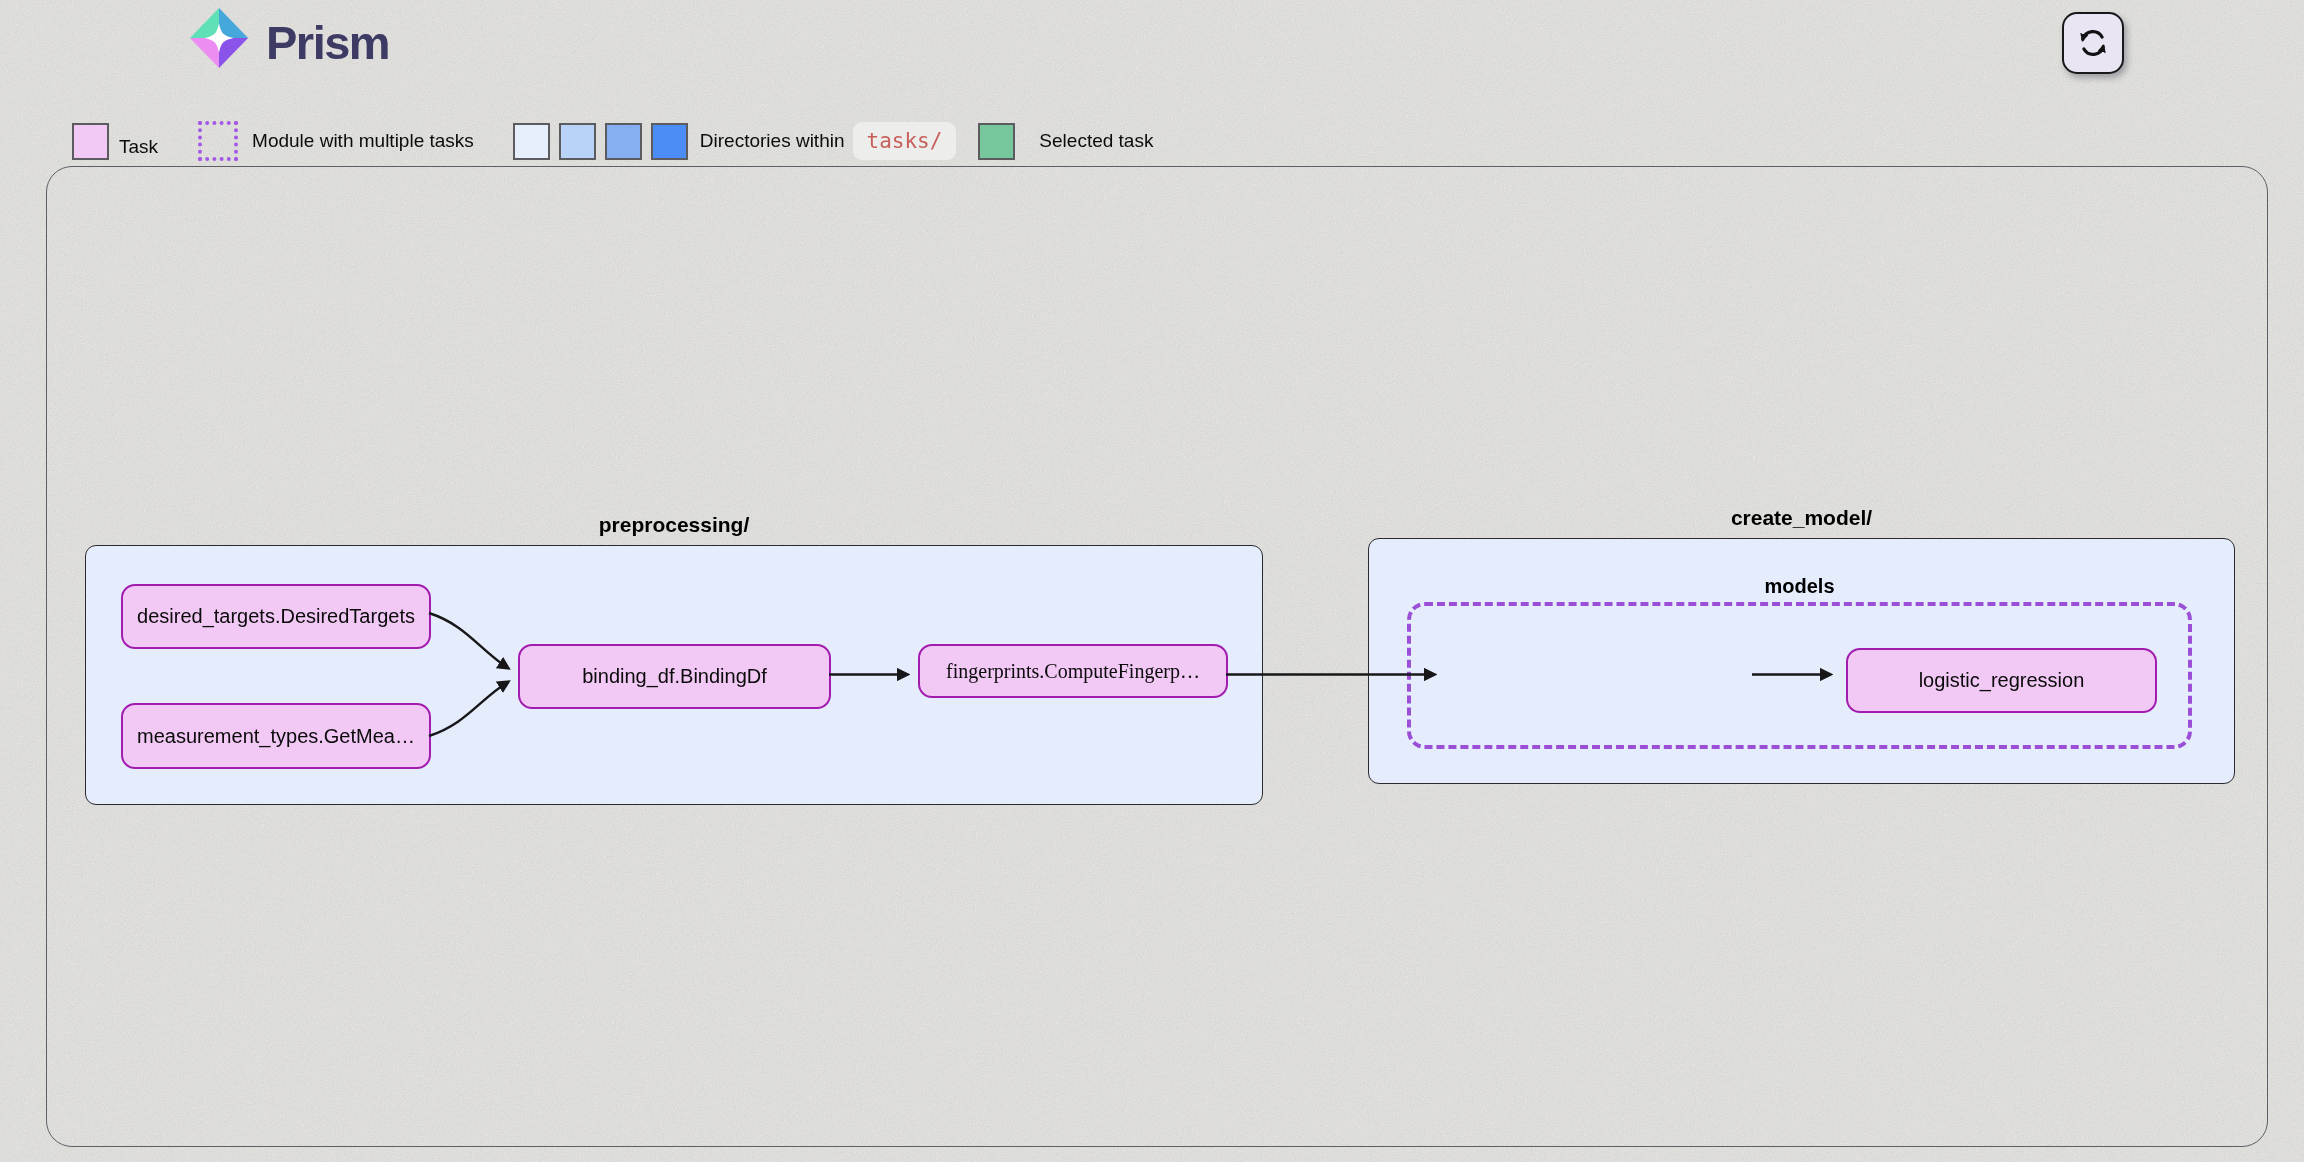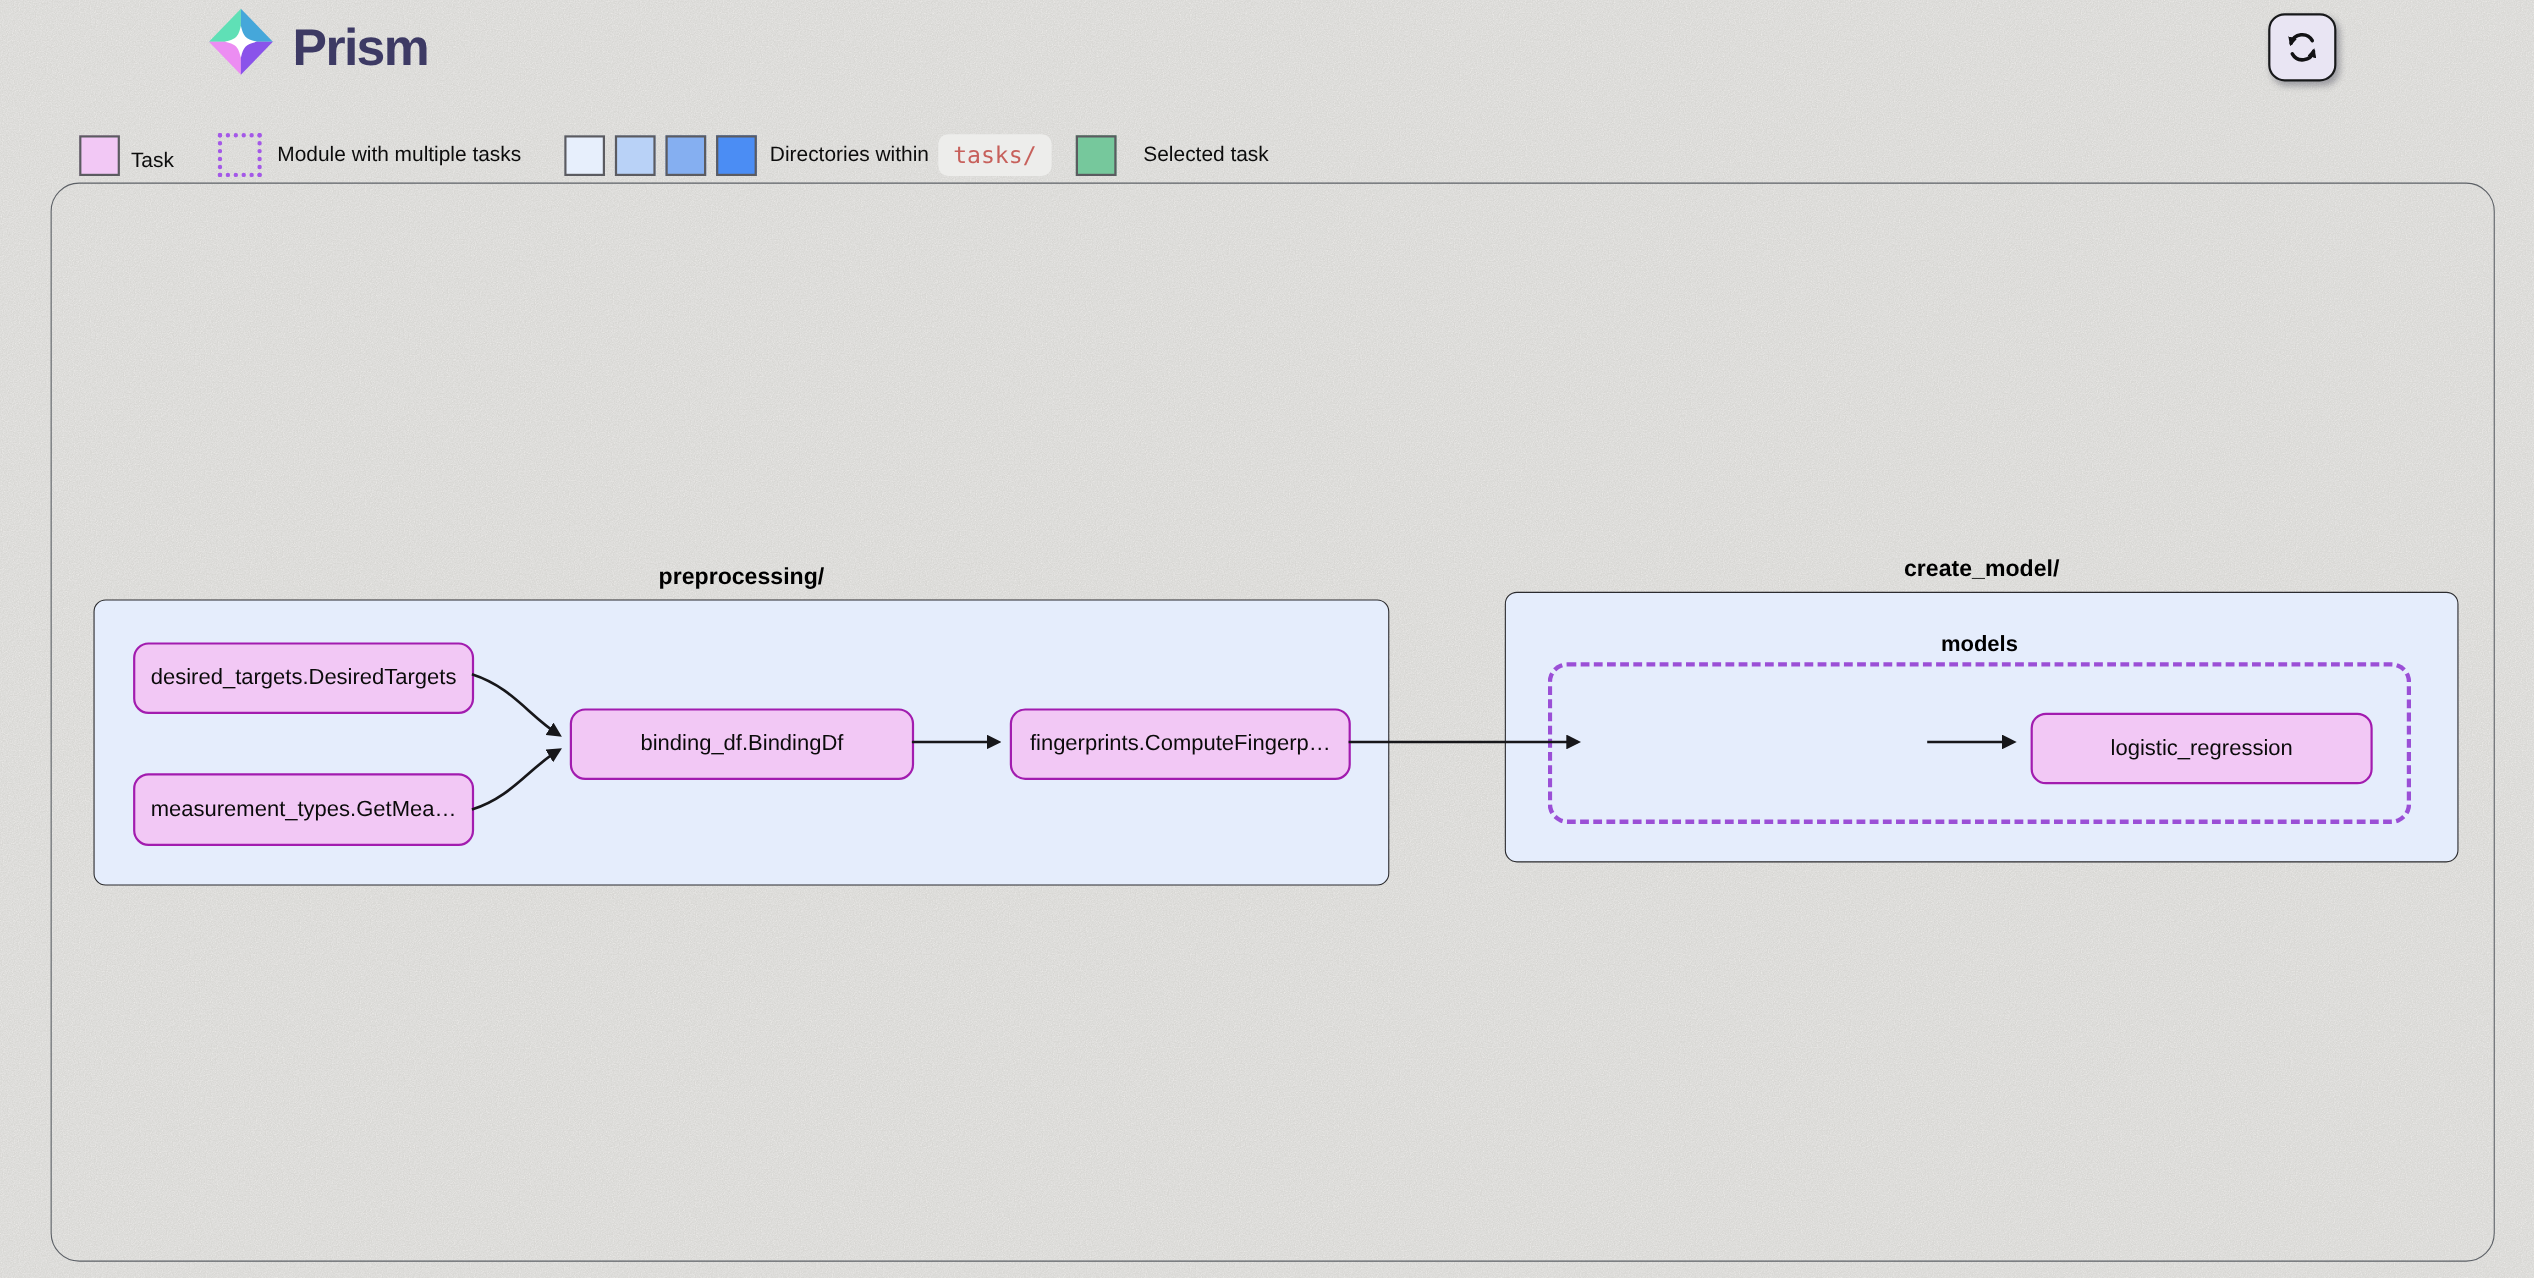--- a/index.html
+++ b/index.html
@@ -135,21 +135,21 @@
       <div class="group-title">preprocessing/</div>
       <div class="node" style="left:35px; top:38px; width:310px; height:65px;">
         <span>desired_targets.DesiredTargets</span>
       </div>
       <div class="node" style="left:35px; top:157px; width:310px; height:66px;">
         <span>measurement_types.GetMea…</span>
       </div>
       <div class="node" style="left:432px; top:98px; width:313px; height:65px;text-align:center;">
         <span>binding_df.BindingDf</span>
       </div>
-      <div class="node" style="left:832px; top:98px; width:310px; height:65px;">
+      <div class="node" style="left:832px; top:98px; width:310px; height:54px;font-family:Liberation Serif, serif;">
         <span>fingerprints.ComputeFingerp…</span>
       </div>
     </div>
 
     <div class="group" style="left:1321px; top:371px; width:867px; height:246px;">
       <div class="group-title">create_model/</div>
 
       <div class="module" style="left:38px; top:63px; width:785px; height:147px;">
         <div class="module-label">models</div>
         <div class="node" style="left:435px; top:42px; width:311px; height:65px;">

